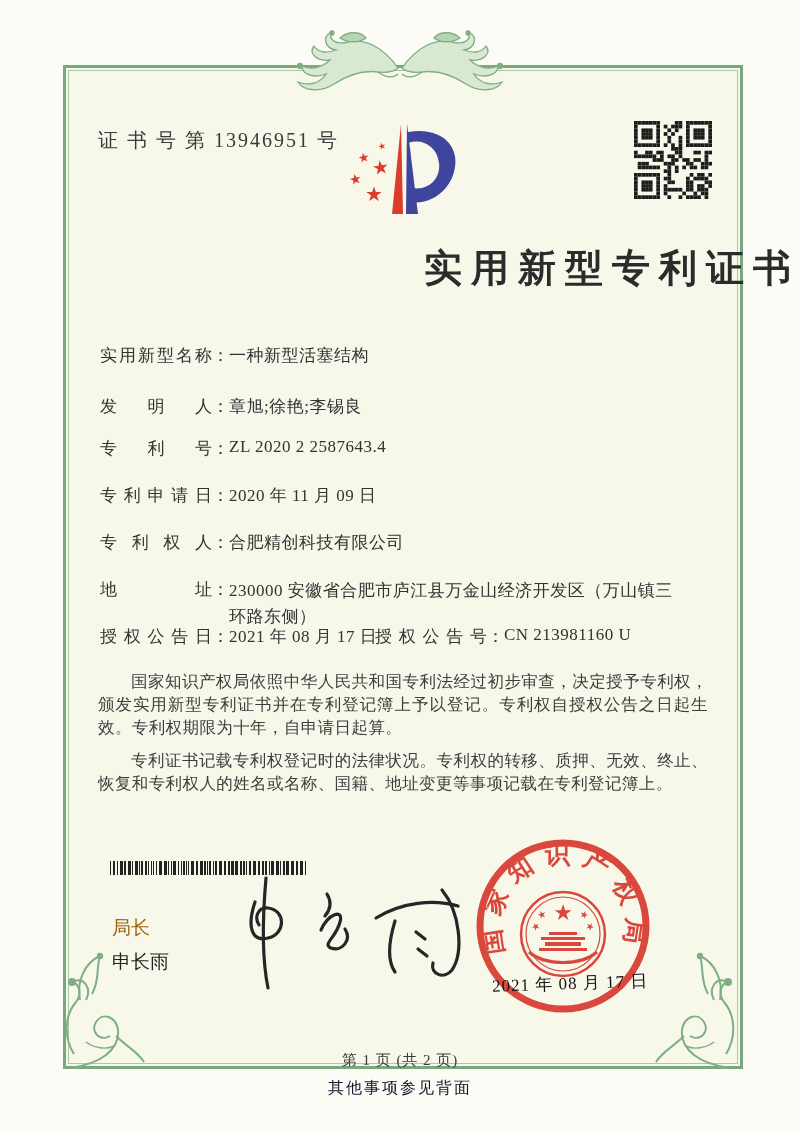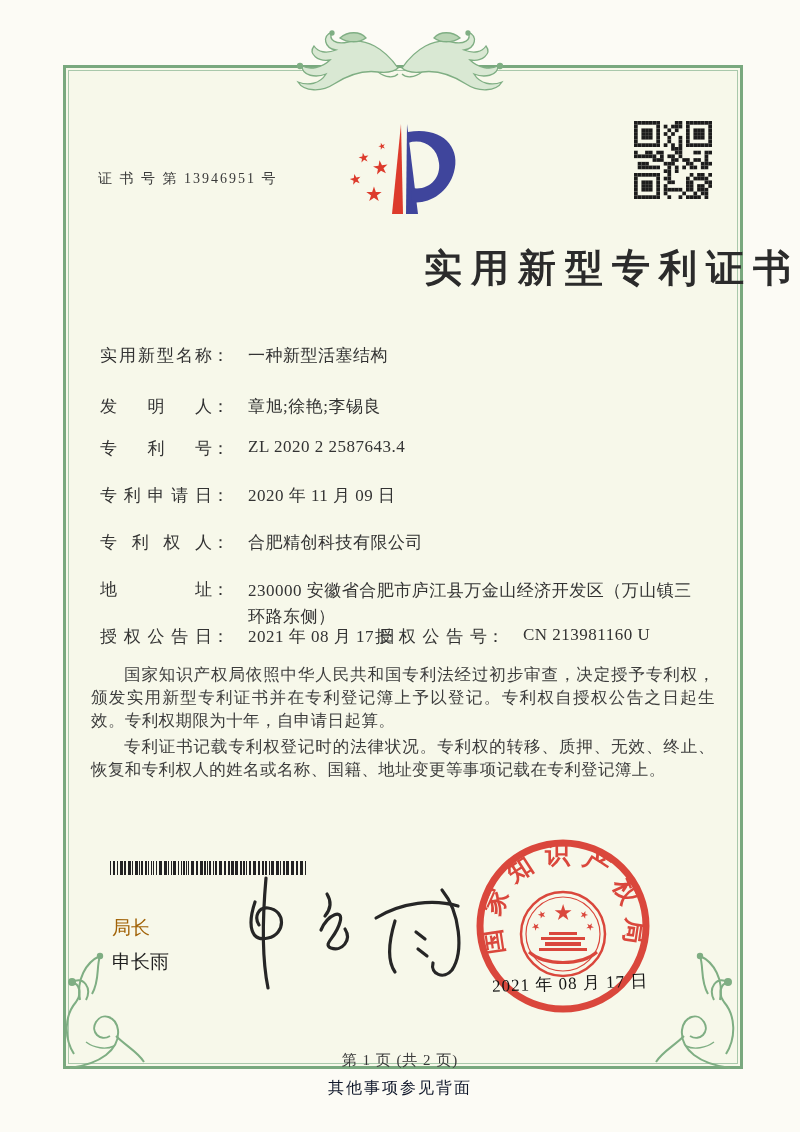--- a/index.html
+++ b/index.html
@@ -4,35 +4,35 @@
 <style>
   html,body{margin:0;padding:0;}
   body{width:800px;height:1132px;background:#fcfbf5;position:relative;overflow:hidden;
        font-family:"Liberation Serif","DejaVu Serif",serif;color:#2f2f2f;}
   .page{position:absolute;inset:0;}
   
   .frame{position:absolute;left:63px;top:65px;width:674px;height:998px;
          border:3px solid #79a87e;background:rgba(242,246,224,0.5);}
   .frame-inner{position:absolute;left:2px;top:2px;right:2px;bottom:2px;border:1px solid #a9c8ab;}
   .abs{position:absolute;}
-  .cert-no{left:98px;top:127px;font-size:14px;letter-spacing:2px;color:#3a3a3a;margin-top:43px;}
+  .cert-no{left:98px;top:127px;font-size:20px;letter-spacing:2px;color:#3a3a3a;}
   .logo{left:345px;top:116px;width:125px;height:106px;}
   .star{position:absolute;color:#dd3b2c;font-family:"DejaVu Sans",sans-serif;line-height:1;}
   .qr{left:634px;top:121px;width:78px;height:78px;}
   .title{left:0;top:243px;width:100%;text-align:right;font-size:38px;font-weight:600;
          letter-spacing:9px;color:#2b2b2b;}
   .row{position:absolute;left:100px;width:620px;font-size:17px;color:#333;}
   .lbl{display:inline-block;width:112px;text-align:justify;text-align-last:justify;vertical-align:top;}
   .colon{display:inline-block;vertical-align:top;}
-  .val{display:inline-block;margin-left:19px;vertical-align:top;letter-spacing:0.5px;}
+  .val{display:inline-block;margin-left:0;vertical-align:top;letter-spacing:0.5px;}
   .val-wrap{width:445px;line-height:26px;}
   .pair2{position:absolute;left:275px;top:0;}
   .paras{left:88px;top:660px;width:630px;font-size:16.5px;line-height:23px;color:#3d3d3d;
          text-align:justify;letter-spacing:0.4px;}
-  .paras p{margin:3px;text-indent:2em;}
+  .paras p{margin:10px;text-indent:2em;}
   .barcode{left:110px;top:861px;width:200px;height:14px;}
   .officer-title{left:112px;top:915px;font-size:19px;font-family:"Liberation Sans","DejaVu Sans",sans-serif;color:#a16207;}
   .officer-name{left:112px;top:949px;font-size:19px;font-family:"Liberation Sans","DejaVu Sans",sans-serif;color:#1f1f1f;}
   .signature{left:228px;top:872px;width:240px;height:125px;}
   .seal{left:470px;top:833px;width:186px;height:186px;}
   .seal-date{left:492px;top:972px;font-size:17px;color:#141414;letter-spacing:1px;transform:rotate(-2deg);}
   .page-info{left:0;top:1031px;width:100%;text-align:center;font-size:15px;color:#3a3a3a;letter-spacing:1px;margin-top:20px;}
   .back-note{left:0;top:1078px;width:100%;text-align:center;font-size:16px;color:#0f172a;letter-spacing:2px;}
   .ornament{pointer-events:none;}
   svg{display:block;}

